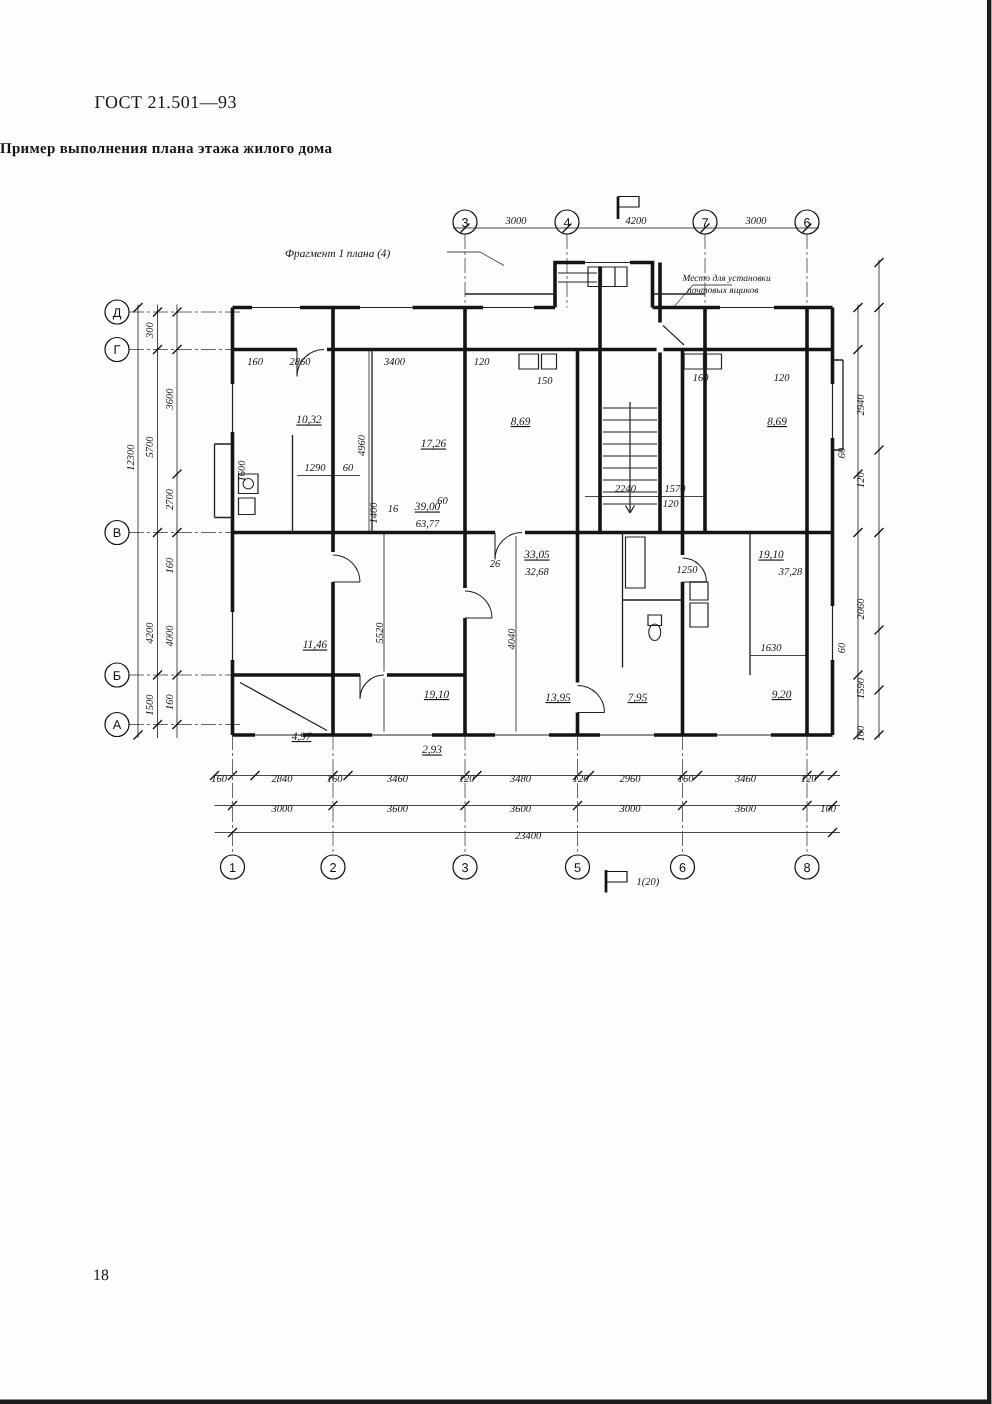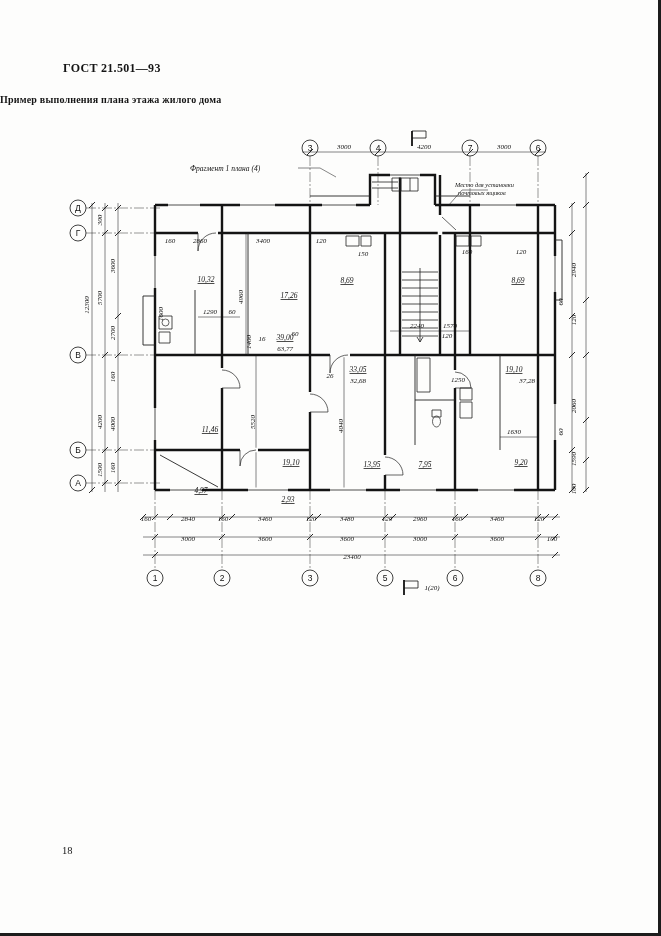--- a/index.html
+++ b/index.html
@@ -8,21 +8,21 @@
     width:661px;height:936px;
     background:#fdfdfc;
     overflow:hidden;
     font-family:"Liberation Serif", serif;
     color:#151515;
   }
   .scan-edge-right{position:absolute;top:0;right:0;width:3px;height:100%;background:#1c1c1c;}
   .scan-edge-bottom{position:absolute;left:0;bottom:0;width:100%;height:3px;background:#1c1c1c;}
   .gost-header{
     position:absolute;top:61px;left:63px;
-    font-weight:bold;font-size:12px;letter-spacing:0.3px;
+    font-weight:normal;font-size:12px;letter-spacing:0.3px;
   }
   .fig-title{
     position:absolute;top:94px;left:0;width:100%;
     text-align:left;font-weight:bold;font-size:10px;letter-spacing:0.2px;
   }
   .page-number{
     position:absolute;top:845px;left:62px;font-size:10.5px;
   }
   svg#plan-svg{position:absolute;top:0;left:0;}
   svg text{font-family:"Liberation Serif", serif;font-style:italic;fill:#111;}

